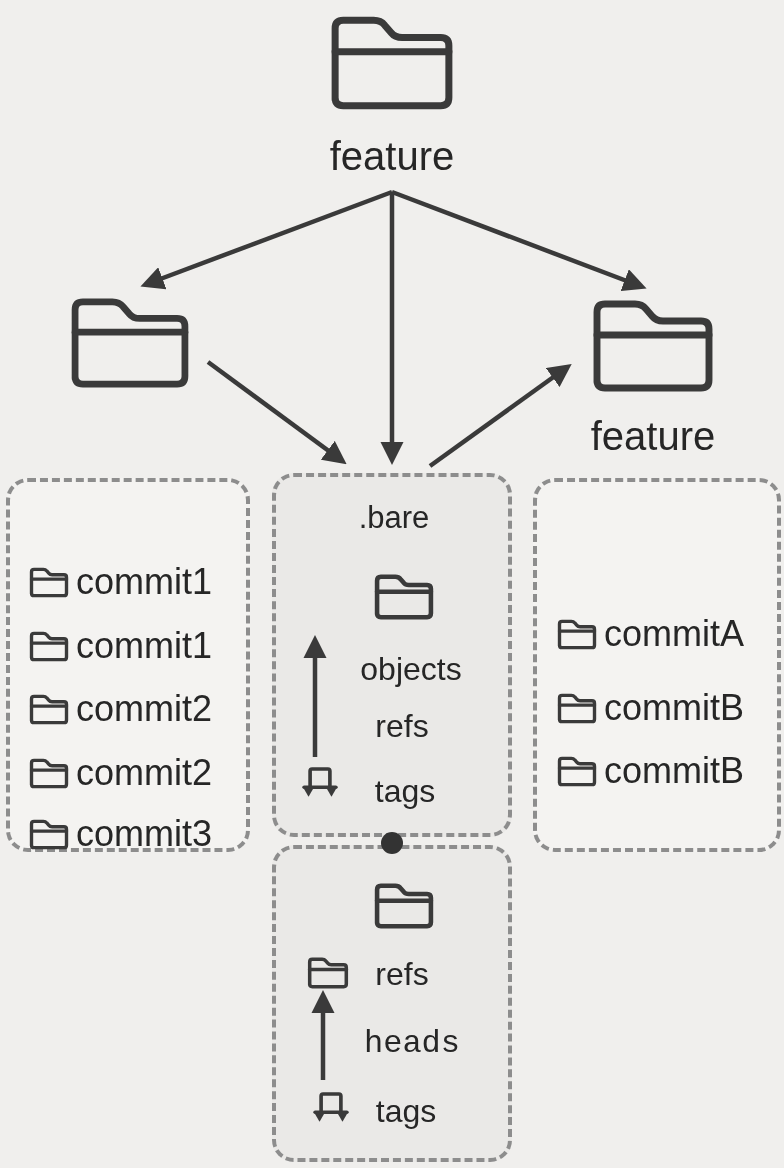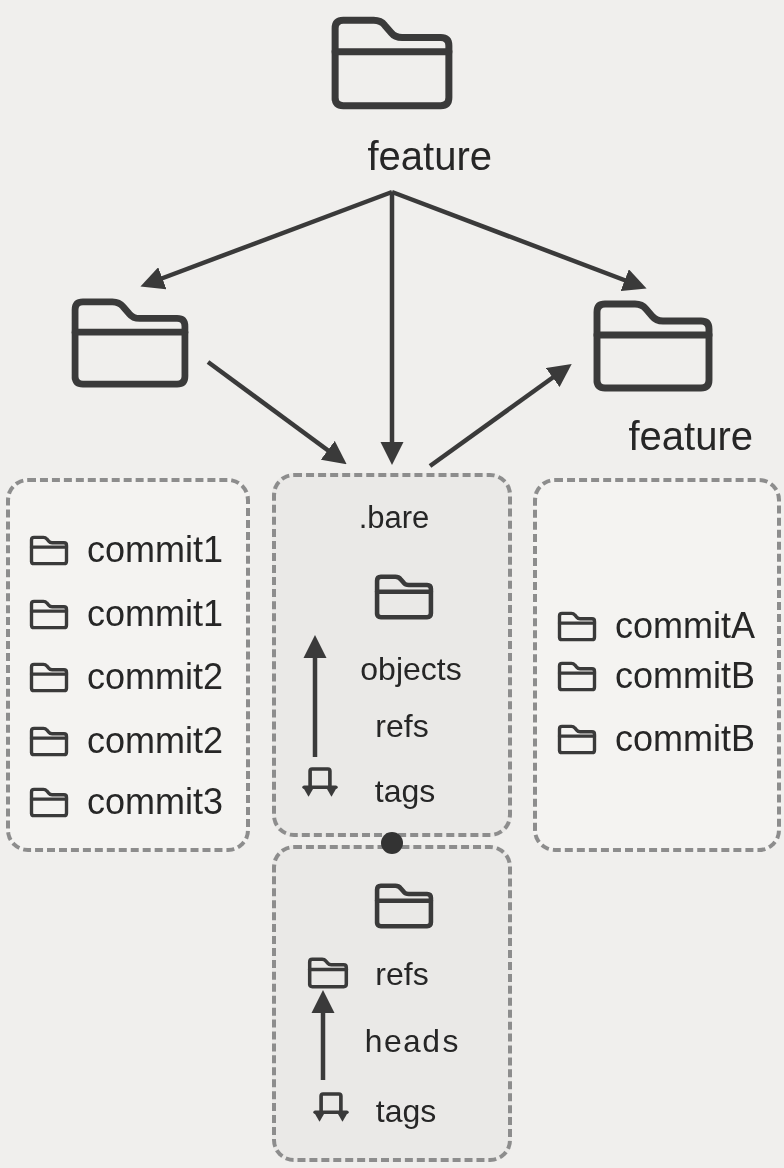--- a/index.html
+++ b/index.html
@@ -22,21 +22,21 @@
     border-radius: 22px;
     box-sizing: border-box;
     z-index: 1;
   }
   .box-side { background: #f4f3f1; }
   .box-center { background: #eae9e7; }
   .node-label {
     position: absolute;
     font-size: 40px;
     line-height: 42px;
-    text-align: right;
+    text-align: center;
     z-index: 2;
     white-space: nowrap;
   }
   .inner-label {
     position: absolute;
     font-size: 32px;
     line-height: 36px;
     transform: translateX(-50%);
     white-space: nowrap;
     z-index: 2;
@@ -46,23 +46,24 @@
     font-size: 31px;
     line-height: 42px;
     transform: translateX(-50%);
     white-space: nowrap;
     z-index: 2;
   }
   .row {
     position: absolute;
     display: flex;
     align-items: center;
-    gap: 18px;
+    gap: 7px;
     height: 40px;
     z-index: 2;
+    margin-top: 32px;
   }
   .row-label {
     font-size: 36px;
     line-height: 38px;
     white-space: nowrap;
   }
   .icon-svg { display: block; color: #3a3a3a; }
   .folder-lg { stroke-width: 3.45; }
   .folder-md { stroke-width: 4.75; }
   .folder-sm { stroke-width: 5.4; }
@@ -164,21 +165,21 @@
       </svg>
     <div class="inner-label" style="left:135px; top:174px;">objects</div>
     <div class="inner-label" style="left:126px; top:231px;">refs</div>
     <div class="inner-label" style="left:129px; top:296px;">tags</div>
     <svg class="icon-svg tags-ic" style="position:absolute; left:25px; top:288px;" width="38" height="35" viewBox="0 0 48 44">
         <use href="#tags-glyph"></use>
       </svg>
   </div>
 
   <div class="box box-side" style="left:533px; top:478px; width:248px; height:374px;">
-    <div class="row" style="left:20px; top:124px;">
+    <div class="row" style="left:20px; top:100px;">
       <svg class="icon-svg folder-sm" width="40" height="33" viewBox="0 0 64 52">
           <use href="#folder-glyph"></use>
         </svg>
       <span class="row-label">commitA</span>
     </div>
     <div class="row" style="left:20px; top:174px;">
       <svg class="icon-svg folder-sm" width="40" height="33" viewBox="0 0 64 52">
           <use href="#folder-glyph"></use>
         </svg>
       <span class="row-label">commitB</span>

